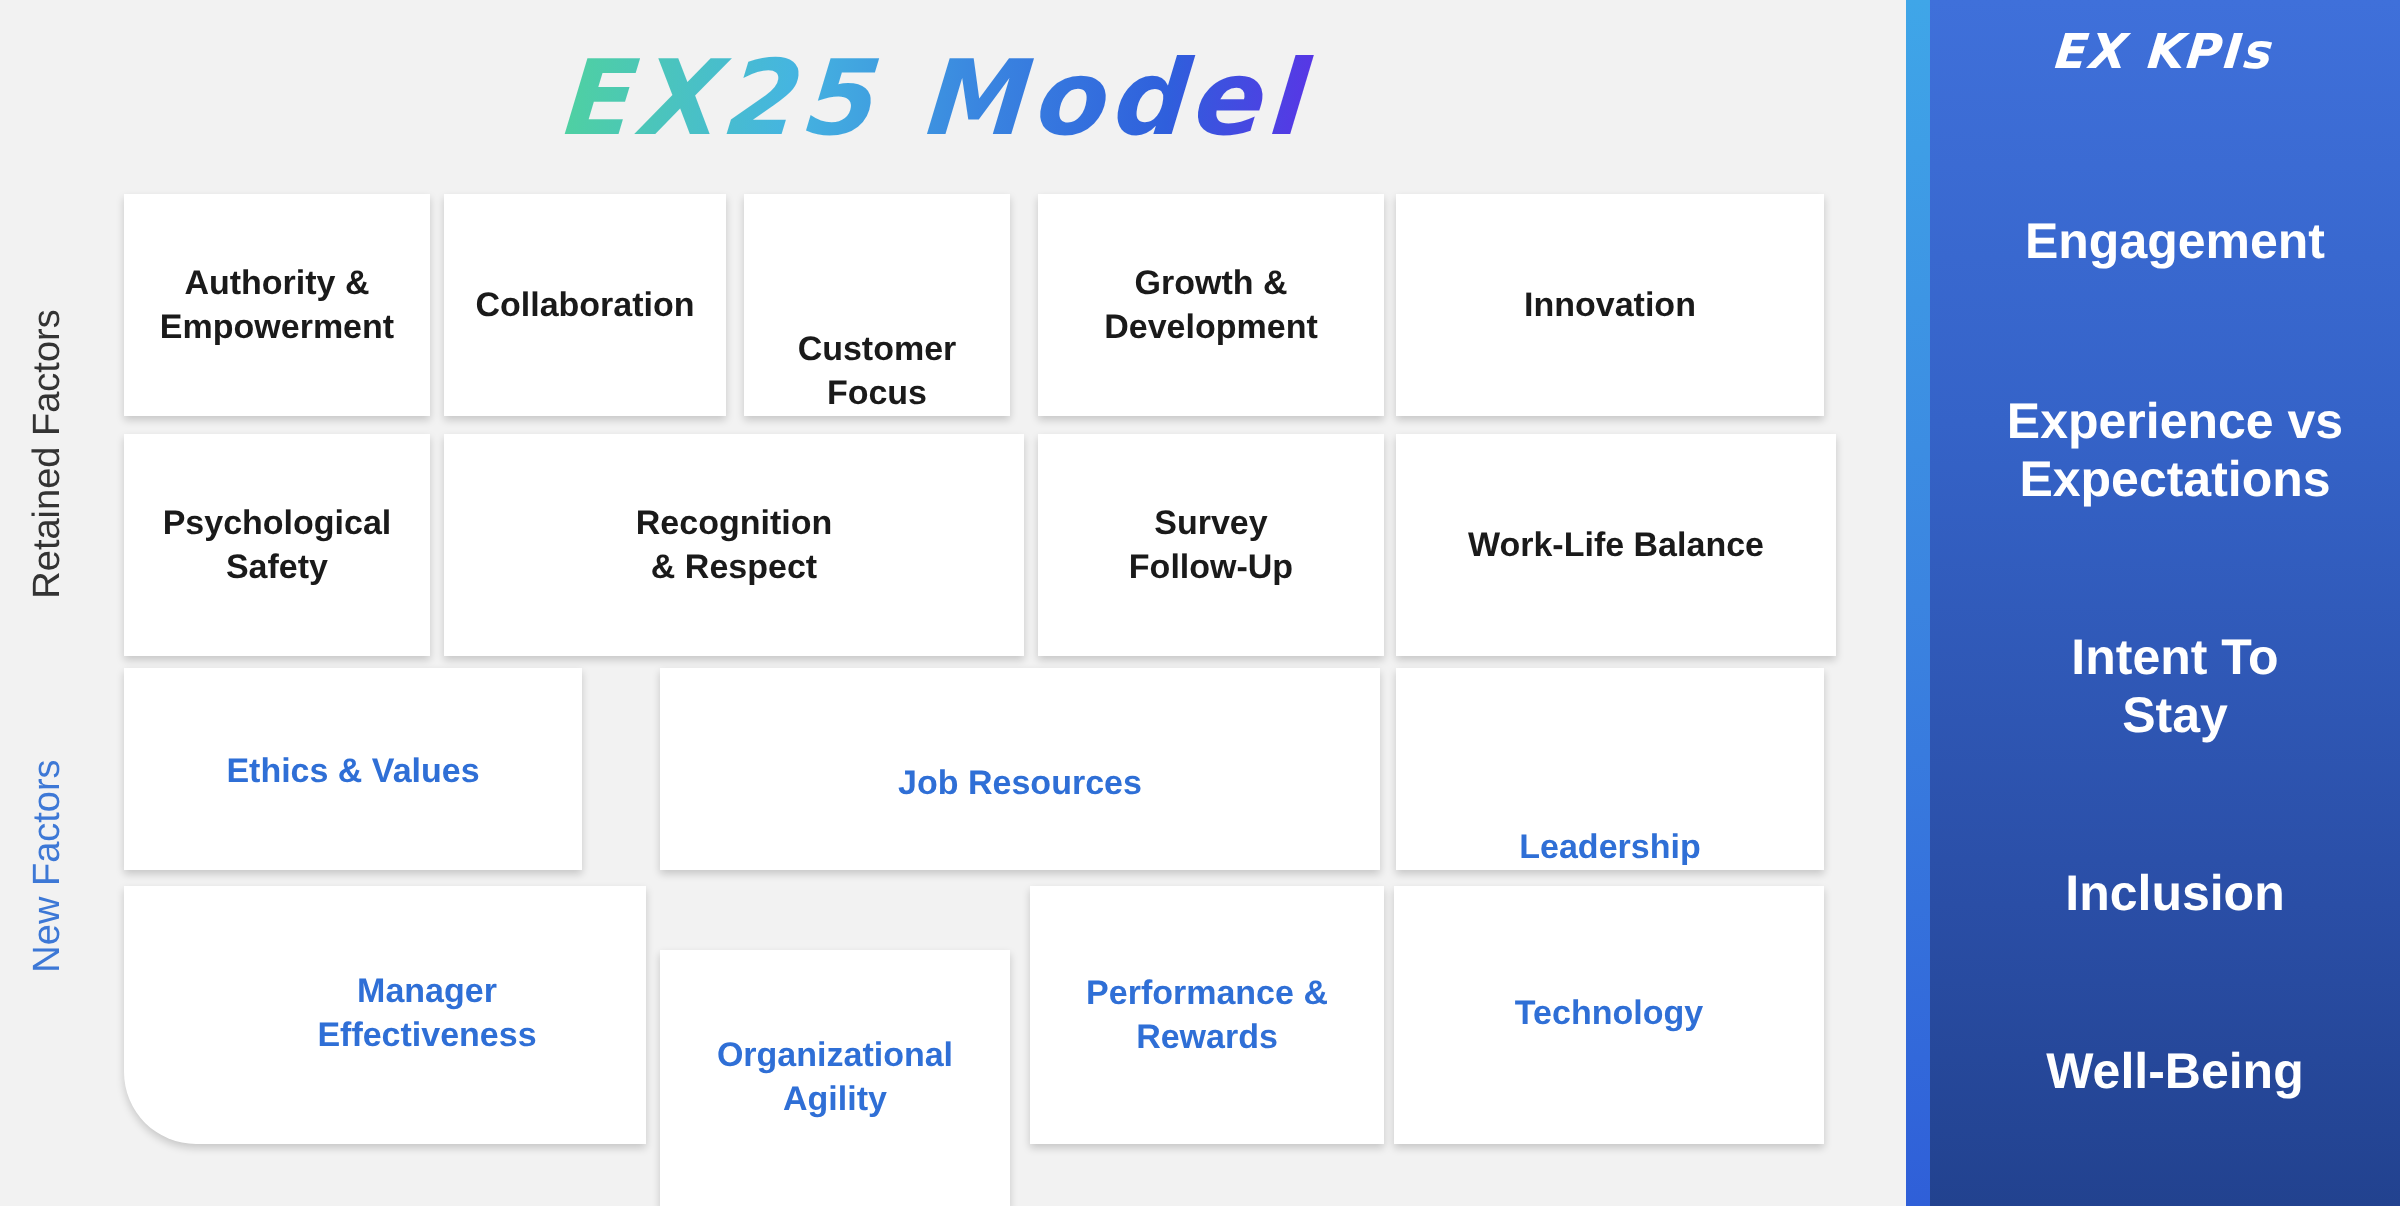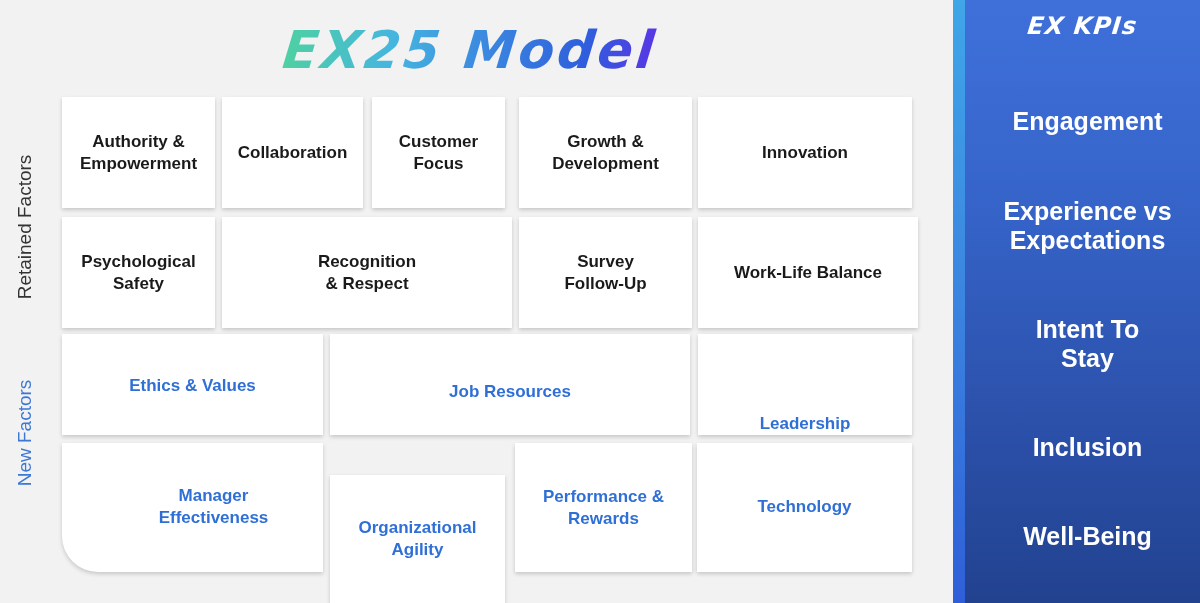--- a/index.html
+++ b/index.html
@@ -59,21 +59,21 @@
 <div class="side-label side-retained">Retained Factors</div>
 <div class="side-label side-new">New Factors</div>
 
 <div class="card retained" style="left:62px;top:97px;width:153px;height:111px;">
     <span class="lbl">Authority &amp;
 Empowerment</span>
   </div>
 <div class="card retained" style="left:222px;top:97px;width:141px;height:111px;">
     <span class="lbl">Collaboration</span>
   </div>
-<div class="card retained" style="left:372px;top:97px;width:133px;height:111px;">
+<div class="card retained" style="left:372px;top:97px;width:133px;height:111px;align-items:flex-end;">
     <span class="lbl">Customer
 Focus</span>
   </div>
 <div class="card retained" style="left:519px;top:97px;width:173px;height:111px;">
     <span class="lbl">Growth &amp;
 Development</span>
   </div>
 <div class="card retained" style="left:698px;top:97px;width:214px;height:111px;">
     <span class="lbl">Innovation</span>
   </div>
@@ -87,21 +87,21 @@
 &amp; Respect</span>
   </div>
 <div class="card retained" style="left:519px;top:217px;width:173px;height:111px;">
     <span class="lbl">Survey
 Follow-Up</span>
   </div>
 <div class="card retained" style="left:698px;top:217px;width:220px;height:111px;">
     <span class="lbl">Work-Life Balance</span>
   </div>
 
-<div class="card newf" style="left:62px;top:334px;width:261px;height:101px;align-items:flex-start;padding-top:41px;">
+<div class="card newf" style="left:62px;top:334px;width:229px;height:101px;align-items:flex-start;padding-top:41px;">
     <span class="lbl">Ethics &amp; Values</span>
   </div>
 <div class="card newf" style="left:330px;top:334px;width:360px;height:101px;padding-top:14px;">
     <span class="lbl">Job Resources</span>
   </div>
 <div class="card newf" style="left:698px;top:334px;width:214px;height:101px;align-items:flex-end;padding-top:41px;">
     <span class="lbl">Leadership</span>
   </div>
 
 <div class="card newf" style="left:62px;top:443px;width:261px;height:129px;border-bottom-left-radius:36px;padding-left:50px;padding-bottom:2px;justify-content:center;">

